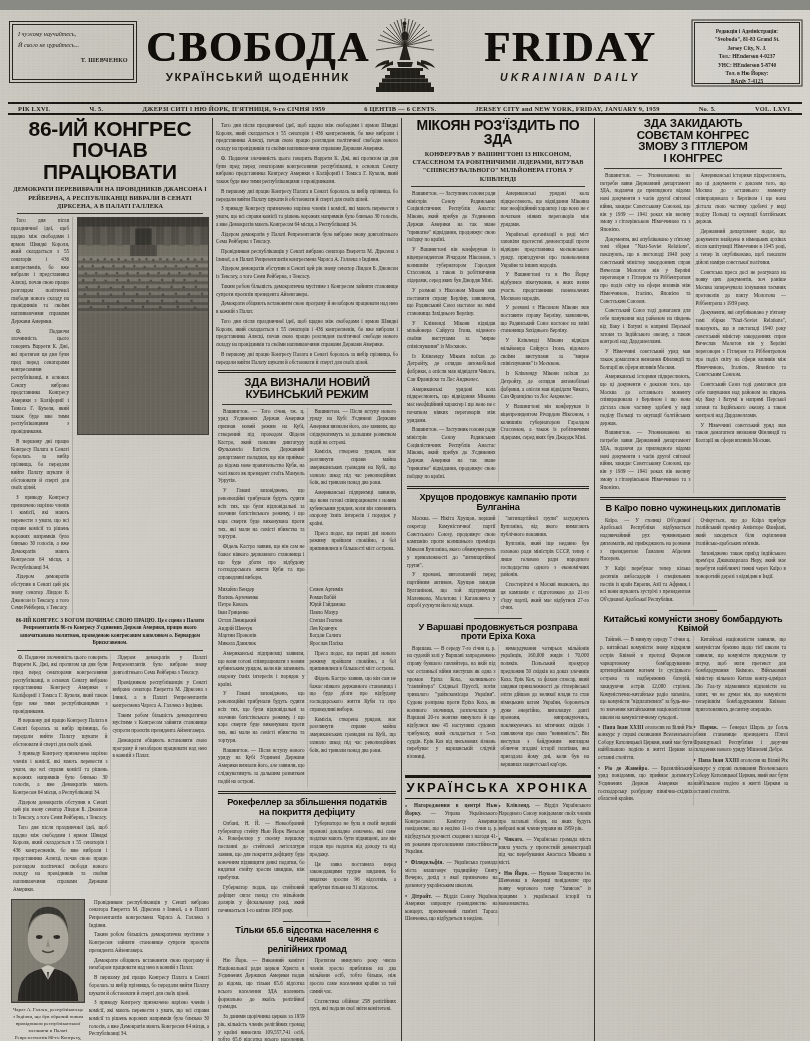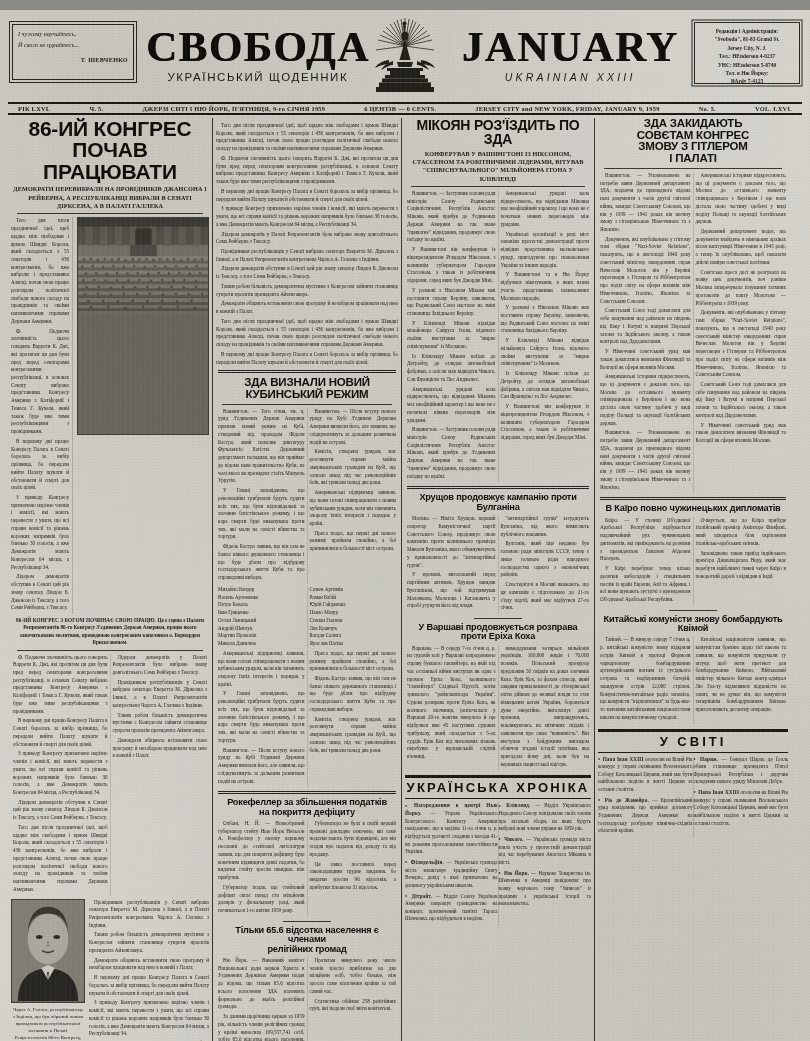--- a/index.html
+++ b/index.html
@@ -118,21 +118,21 @@
     font-family: "Liberation Serif", "DejaVu Serif", serif;
     font-weight: bold;
     font-size: 43px;
     line-height: 0.98;
     letter-spacing: 1.5px;
     color: #100e0a;
     text-shadow: 0.5px 0 0 #100e0a;
   }
   .title-sub {
     font-family: "Liberation Sans", "DejaVu Sans", sans-serif;
-    font-weight: normal;
+    font-weight: bold;
     font-size: 11.5px;
     letter-spacing: 1.6px;
     margin-top: 3px;
     color: #1a1813;
   }
   .title-sub.en { font-size: 10.5px; letter-spacing: 3.2px; font-style: italic; }
 
   .emblem {
     position: absolute;
     left: 50%;
@@ -286,22 +286,22 @@
       <div>Й свого не цурайтесь...</div>
       <span class="sig">Т. ШЕВЧЕНКО</span>
     </div>
 
     <div class="title-wrap">
       <div class="title-uk">
         <div class="title-main">СВОБОДА</div>
         <div class="title-sub">УКРАЇНСЬКИЙ ЩОДЕННИК</div>
       </div>
       <div class="title-en">
-        <div class="title-main">JANUARY</div>
-        <div class="title-sub en">UKRAINIAN XXIII</div>
+        <div class="title-main">FRIDAY</div>
+        <div class="title-sub en">UKRAINIAN DAILY</div>
       </div>
     </div>
 
     <div class="emblem">
       <svg viewBox="0 0 84 80" width="84" height="80" aria-hidden="true">
         <g stroke="#2a2721" stroke-width="0.8" fill="none">
           <g>
             <line x1="42" y1="30" x2="42" y2="2"></line>
                 <line x1="42" y1="30" x2="34" y2="4"></line>
             <line x1="42" y1="30" x2="27" y2="8"></line>
@@ -746,21 +746,21 @@
       </div>
     </div>
 
     <div class="vrule"></div>
 
     <div class="col">
 
       <div class="hl-main hl-md">ЗДА ЗАКИДАЮТЬ</div>
       <div class="hl-main hl-md">СОВЄТАМ КОНГРЕС</div>
       <div class="hl-main hl-md">ЗМОВУ З ГІТЛЕРОМ</div>
-      <div class="hl-main hl-md">І ПАЛАТІ</div>
+      <div class="hl-main hl-md">І КОНГРЕС</div>
       <div class="rule-thin"></div>
 
       <div class="two-up" style="margin-top:2px;">
         <div class="body">
           <p>Вашингтон. — Уповноважена на потреби заяви Державний департамент ЗДА, подаючи до прилюдного відома нові документи з часів другої світової війни, закидає Совєтському Союзові, що він у 1939 — 1941 роках вів воєнну змову з гітлерівською Німеччиною та з Японією.</p>
           <p>Документи, які опубліковано у п'ятому томі збірки "Nazi-Soviet Relations", показують, що в листопаді 1940 року совєтський міністер закордонних справ Вячеслав Молотов вів у Берліні переговори з Гітлером та Ріббентропом про поділ світу на сфери впливів між Німеччиною, Італією, Японією та Совєтським Союзом.</p>
           <p>Совєтський Союз тоді домагався для себе панування над районом на південь від Баку і Батумі в напрямі Перської затоки та Індійського океану, а також контролі над Дарданеллами.</p>
           <p>У Німеччині совєтський уряд мав також домагатися визнання Фінляндії та Болгарії як сфери впливів Москви.</p>
           <p>Американські історики підкреслюють, що ці документи є доказом того, що Москва до останнього моменту співпрацювала з Берліном і що вона дістала свою частину здобичі у виді поділу Польщі та окупації балтійських держав.</p>
           <p>Вашингтон. — Уповноважена на потреби заяви Державний департамент ЗДА, подаючи до прилюдного відома нові документи з часів другої світової війни, закидає Совєтському Союзові, що він у 1939 — 1941 роках вів воєнну змову з гітлерівською Німеччиною та з Японією.</p>
@@ -796,21 +796,20 @@
       <div class="two-up" style="margin-top:3px;">
         <div class="body">
           <p>Тайпей. — В минулу середу 7 січня ц. р. китайські комуністи знову відкрили острів Квімой в протоці Формози чарвартовому бомбардуванню артилерійським вогнем із сусіднього острова та надбережних батерій, закидуючи острів 12,000 стрілен. Комуністично-китайське радіо заповіло, що комуністи "відплатилися" за будь-яке-то значення китайськими націоналістами школи на комуністичному суходолі.</p>
         </div>
         <div class="sub-rule"></div>
         <div class="body">
           <p>Китайські націоналісти заявили, що комуністам брехню щодо тієї школи та заявили, що комуністи придумали ту штуку, щоб мати претекст для бомбардування Квімою. Військовий міністер вільного Китаю контр-адмірал Лю Гоа-ту відмовився відповісти на запит, чи не думає він, що комуністи теперішнім бомбардуванням Квімою приготовляють десантну операцію.</p>
         </div>
       </div>
 
-      <div class="banner">У СВІТІ</div>
 
       <div class="two-up bullet-list">
         <div>
           <div class="bi"><b>Папа Іван XXIII</b><span> оголосив на Білий Рік конкурс у справі скликання Вселенського Собору Католицької Церкви, який має бути найбільшою подією в житті Церкви за останні століття.</span></div>
           <div class="bi"><b>Ріо де Жанейро.</b><span> — Бразилійський уряд повідомив, що приймає допомогу З'єдинених Держав Америки на господарську розбудову північно-східніх областей країни.</span></div>
         </div>
         <div class="sub-rule"></div>
         <div>
           <div class="bi"><b>Париж.</b><span> — Ґенерал Шарль де Ґолль обняв становище президента П'ятої Французької Республіки і доручив складення нового уряду Мішелеві Дебре.</span></div>
           <div class="bi"><b>Папа Іван XXIII</b><span> оголосив на Білий Рік конкурс у справі скликання Вселенського Собору Католицької Церкви, який має бути найбільшою подією в житті Церкви за останні століття.</span></div>

